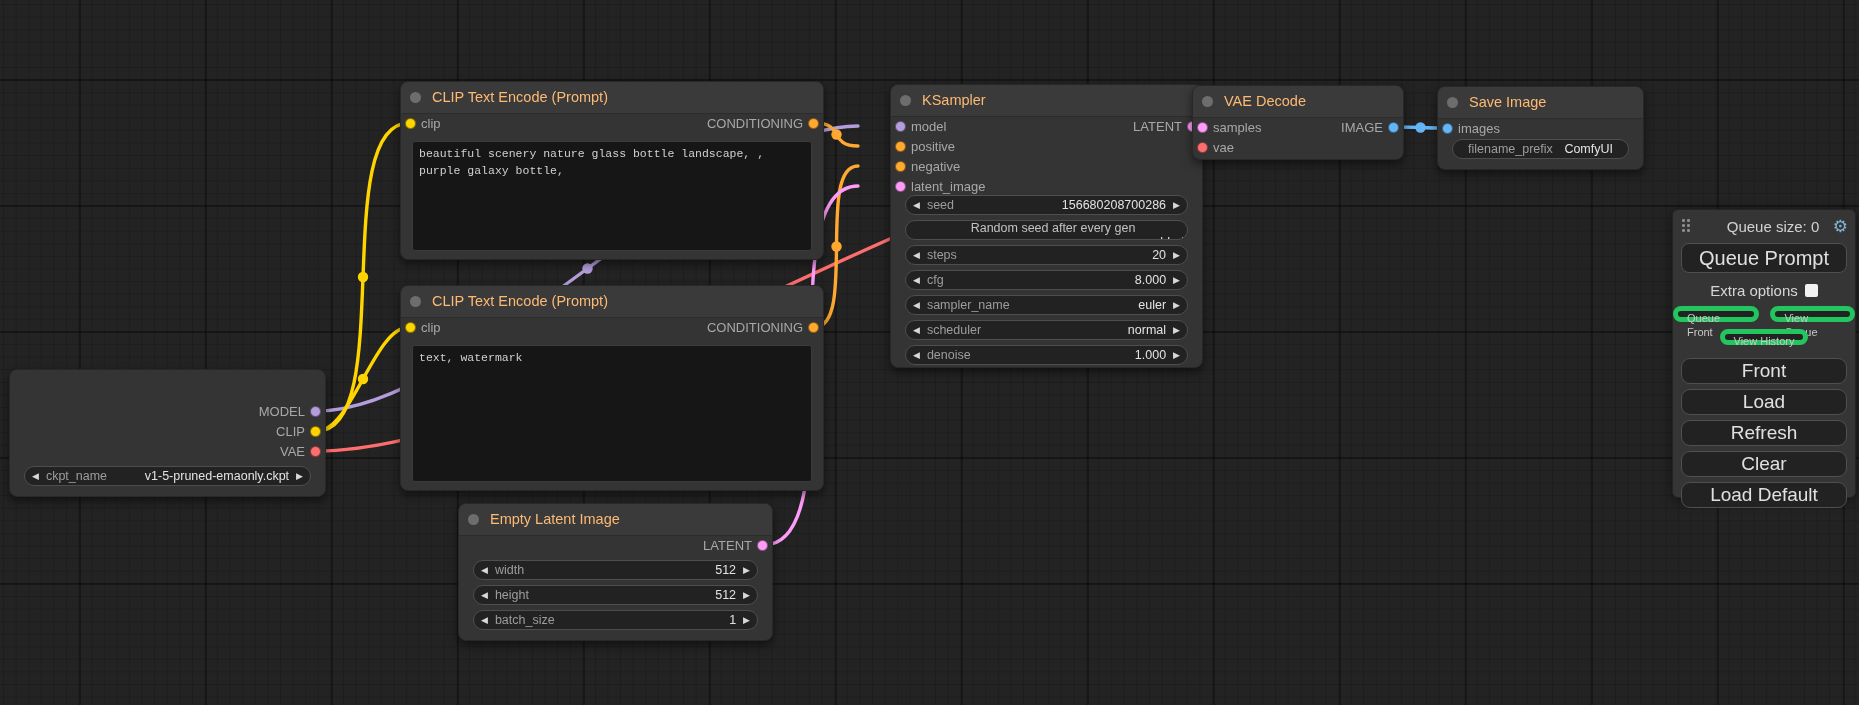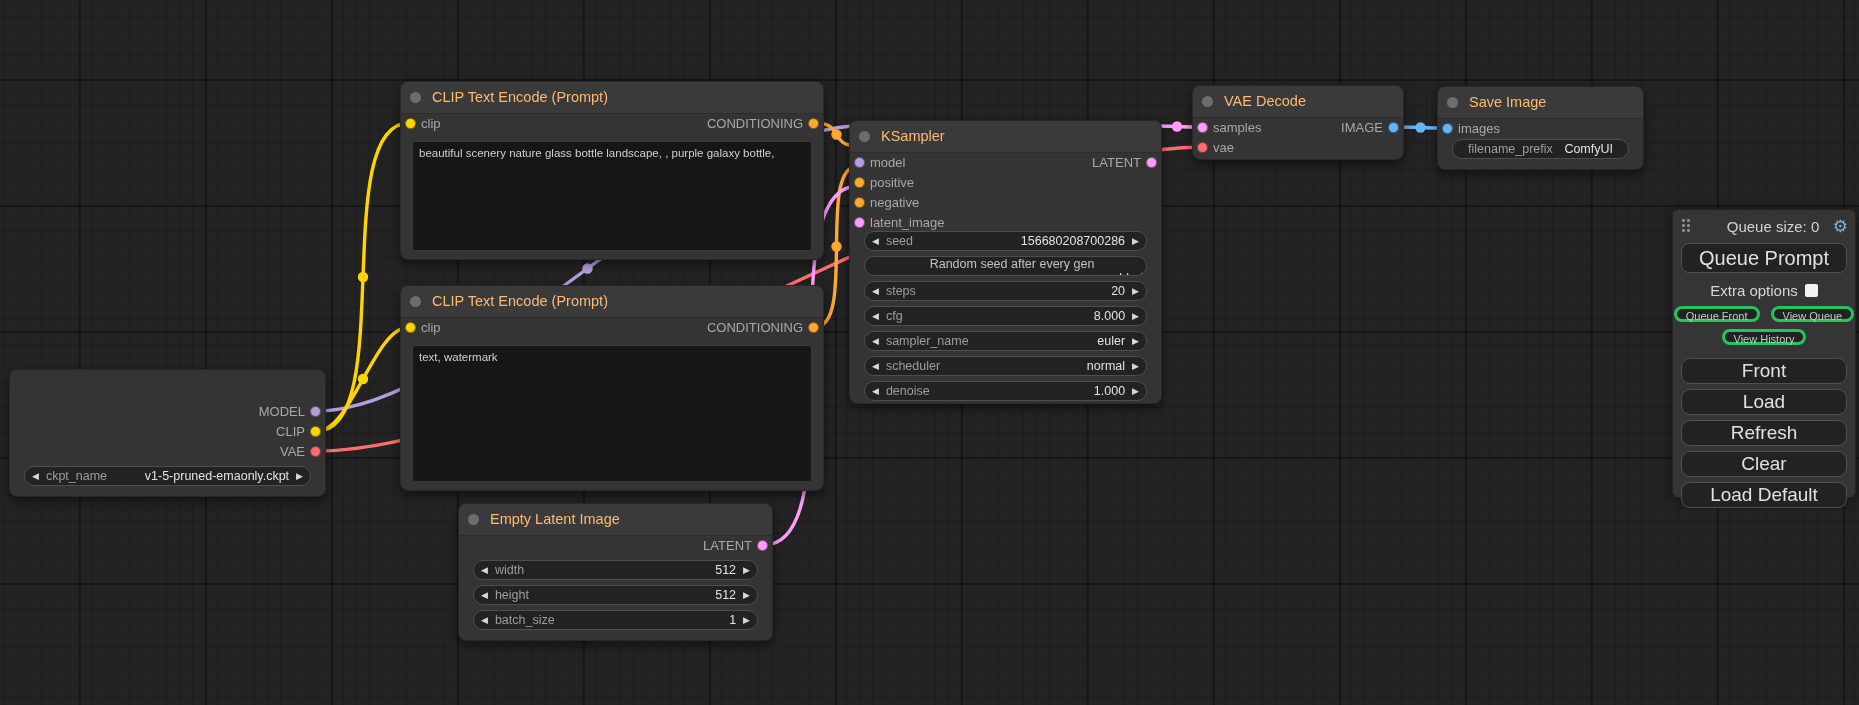--- a/index.html
+++ b/index.html
@@ -30,37 +30,37 @@
   .widget{position:absolute;height:20px;background:#222;border:1px solid #4e4e4e;border-radius:10px;
         display:flex;align-items:center;font-size:12.5px;box-sizing:border-box;color:#ddd;overflow:hidden;white-space:nowrap;}
   .widget .arrow{color:#d8d8d8;font-size:9px;line-height:18px;padding:0 7px;flex:0 0 auto;}
   .widget .wlabel{color:#9d9d9d;}
   .widget.toggle .wlabel{color:#c2c2c2;padding-left:16px;}
   .widget .wvalue{margin-left:auto;color:#e2e2e2;}
   .widget.field{padding:0 15px;}
   .widget.toggle{padding-right:3px;flex-direction:column;}
   .toggle-dot{width:13px;height:13px;border-radius:50%;background:#708ca8;margin-left:6px;flex:0 0 auto;}
   .node-text{position:absolute;background:#161616;border:1px solid #3a3a3a;border-radius:3px;color:#d0d0d0;
-        font-family:Liberation Sans, sans-serif;font-size:11.5px;line-height:1.5;padding:3px 6px;
+        font-family:Liberation Mono, monospace;font-size:11.5px;line-height:1.5;padding:3px 6px;
         white-space:pre-wrap;box-sizing:border-box;overflow:hidden;}
 
   #queue-panel{position:absolute;left:1672px;top:209px;width:184px;height:289px;background:#353535;
         border:1px solid #242424;border-radius:6px;box-shadow:0 3px 12px rgba(0,0,0,.45);box-sizing:border-box;z-index:5;}
   .qp-header{position:relative;height:24px;margin-top:5px;padding-left:18px;}
   .drag-handle{position:absolute;left:9px;top:4px;display:grid;grid-template-columns:repeat(2,5px);grid-auto-rows:5px;}
   .drag-handle i{width:2.5px;height:2.5px;border-radius:50%;background:#8e8e8e;display:block;}
   .qp-title{display:block;text-align:center;font-size:15px;color:#d2d2d2;line-height:24px;}
   .gear-btn{position:absolute;right:7px;top:1px;font-size:17px;color:#7fb3d3;cursor:pointer;line-height:22px;}
   .qp-btn{display:block;background:#222;border:1px solid #4f4f4f;border-radius:8px;color:#e0e0e0;
         text-align:center;box-sizing:border-box;}
   #queue-prompt-button{margin:4px 8px 0;height:30px;font-size:20px;line-height:28px;text-align:center;}
   .qp-extra{margin-top:9px;display:flex;justify-content:center;align-items:center;gap:7px;font-size:15px;color:#d6d6d6;}
   .qp-checkbox{width:13px;height:13px;background:#f2f2f2;border-radius:2px;}
   .qp-row-small{display:flex;justify-content:center;gap:11px;margin-top:7px;}
-  .qp-small-btn{background:#222;border:3px solid #22c55e;border-radius:8px;color:#c8c8c8;
+  .qp-small-btn{background:#222;border:5px solid #22c55e;border-radius:8px;color:#c8c8c8;
         font-size:11px;padding:0 9px;height:16px;line-height:14px;box-sizing:border-box;}
   .qp-actions{margin-top:13px;}
   .qp-action-btn{margin:5px 8px;height:26px;font-size:19px;line-height:24px;border-radius:9px;}
 </style>
 </head>
 <body>
 
 <svg id="wires" width="1859" height="705">
     <path d="M 317 411 C 469.86963400230934 411, 705.1303659976907 126, 858 126" stroke="#B39DDB" stroke-width="3.4" fill="none" stroke-linecap="round"></path>
     <circle cx="587.5" cy="268.5" r="5.2" fill="#B39DDB"></circle>
@@ -111,21 +111,21 @@
       <div class="node-header">
         <span class="collapse-dot"></span>
         <span class="node-title">CLIP Text Encode (Prompt)</span>
       </div>
       <span class="slot-dot" style="left: 4px; top: 36px; background: rgb(255, 213, 0);"></span>
       <span class="slot-label" style="left: 20px; top: 32px;">clip</span>
       <span class="slot-dot" style="right: 4px; top: 36px; background: rgb(255, 169, 49);"></span>
       <span class="slot-label" style="right: 20px; top: 32px;">CONDITIONING</span>
       <div class="node-text" style="left: 11px; right: 11px; top: 59px; height: 137px;">text, watermark</div>
     </div>
-    <div class="node" style="left: 849px; top: 84px; width: 313px; height: 284px; margin-top: 36px;">
+    <div class="node" style="left: 890px; top: 84px; width: 313px; height: 284px;">
       <div class="node-header">
         <span class="collapse-dot"></span>
         <span class="node-title">KSampler</span>
       </div>
       <span class="slot-dot" style="left: 4px; top: 36px; background: rgb(179, 157, 219);"></span>
       <span class="slot-label" style="left: 20px; top: 32px;">model</span>
       <span class="slot-dot" style="left: 4px; top: 56px; background: rgb(255, 169, 49);"></span>
       <span class="slot-label" style="left: 20px; top: 52px;">positive</span>
       <span class="slot-dot" style="left: 4px; top: 76px; background: rgb(255, 169, 49);"></span>
       <span class="slot-label" style="left: 20px; top: 72px;">negative</span>

